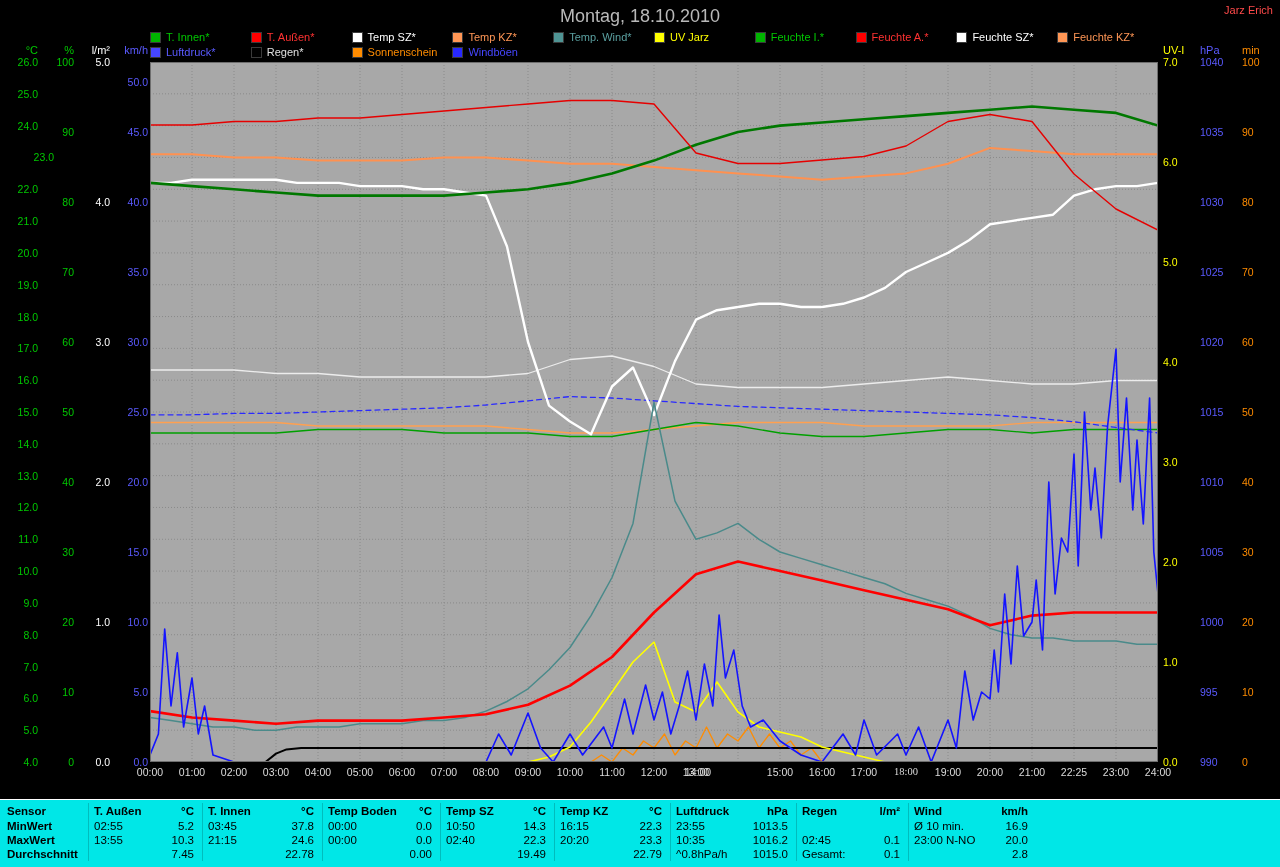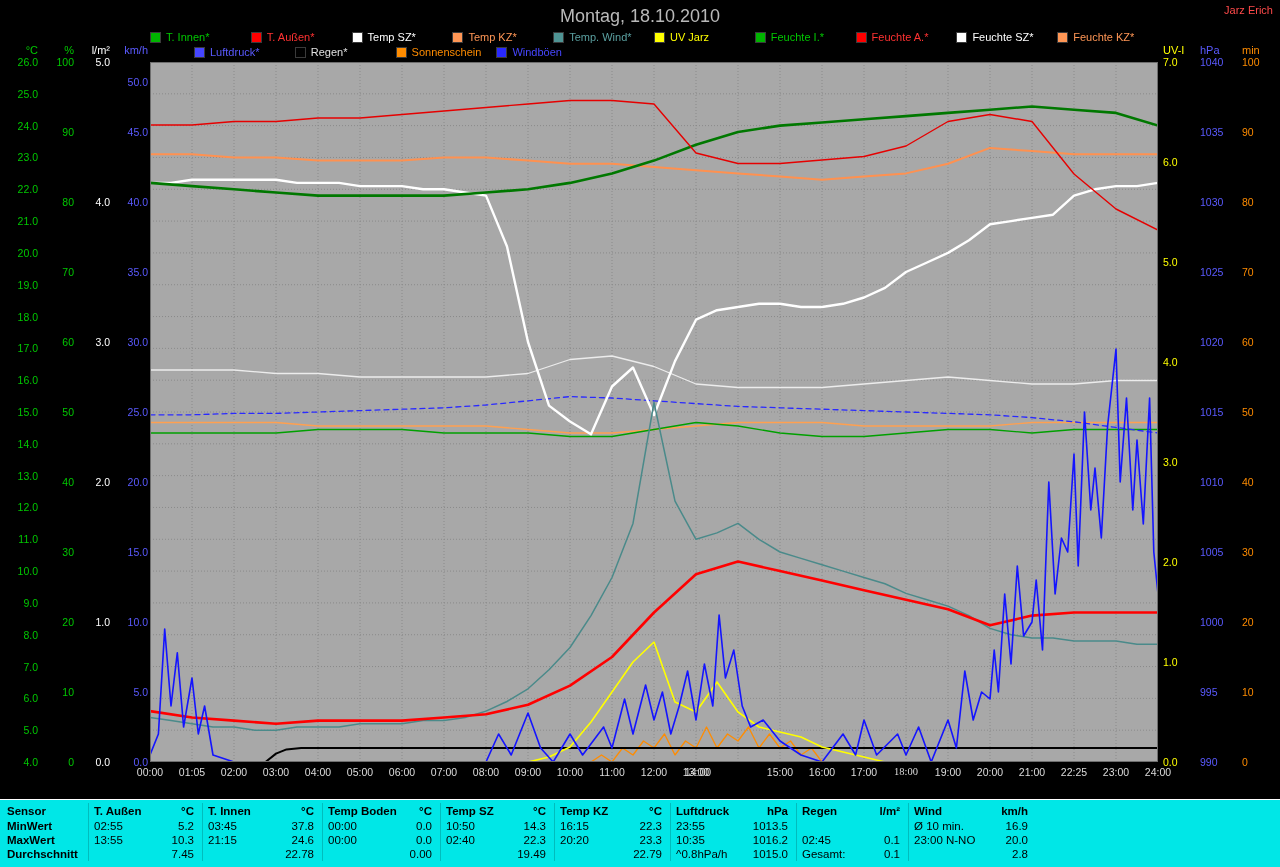--- a/index.html
+++ b/index.html
@@ -3,21 +3,21 @@
 <meta charset="utf-8">
 <style>
   html,body{margin:0;padding:0;background:#000;}
   body{width:1280px;height:867px;position:relative;overflow:hidden;
        font-family:"Liberation Sans","DejaVu Sans",sans-serif;}
   #page-title{position:absolute;top:6px;left:0;width:100%;text-align:center;
        color:#b9b9b9;font-size:18px;}
   #owner{position:absolute;top:4px;right:7px;color:#ff4a4a;font-size:11px;}
   .legend-row{position:absolute;left:150px;display:flex;}
   #legend-row-1{top:31px;}
-  #legend-row-2{top:46px;margin-left:44px;}
+  #legend-row-2{top:46px;}
   .legend-item{width:100.8px;display:flex;align-items:center;font-size:11px;line-height:13px;}
   .legend-marker{width:9px;height:9px;margin-right:5px;flex:none;border:1px solid #3a3a3a;}
   .axis-unit{position:absolute;top:44px;font-size:11px;height:13px;line-height:13px;}
   .tick{position:absolute;font-size:10.5px;height:12px;line-height:12px;white-space:nowrap;}
   .xlab{position:absolute;top:766px;width:44px;text-align:center;color:#dcdcdc;font-size:10.5px;}
   #plot{position:absolute;left:150px;top:62px;width:1008px;height:700px;}
   #stats{position:absolute;left:0;top:799px;width:1280px;height:68px;background:#00e7e7;
          color:#000;border-top:1px solid #fff;padding-top:3px;box-sizing:border-box;}
   .trow{display:grid;grid-template-columns:88px 114px 120px 118px 114px 116px 126px 112px 128px 1fr;
         height:14px;line-height:14px;font-size:11.5px;}
@@ -93,21 +93,21 @@
       <div class="legend-marker" style="background: rgb(40, 40, 255);"></div>
       <div style="color: rgb(70, 70, 255);">Windböen</div>
     </div>
   </div>
 
 <div id="axis-area">
     <div class="axis-unit" style="left: 0px; width: 38px; text-align: right; padding-right: 2px; padding-left: 0px; color: rgb(0, 200, 0);">°C</div>
     <div class="tick" style="left: 0px; width: 38px; top: 56px; text-align: right; padding-right: 2px; padding-left: 0px; color: rgb(0, 200, 0);">26.0</div>
     <div class="tick" style="left: 0px; width: 38px; top: 87.8182px; text-align: right; padding-right: 2px; padding-left: 0px; color: rgb(0, 200, 0);">25.0</div>
     <div class="tick" style="left: 0px; width: 38px; top: 119.636px; text-align: right; padding-right: 2px; padding-left: 0px; color: rgb(0, 200, 0);">24.0</div>
-    <div class="tick" style="left: 0px; width: 38px; top: 151.455px; text-align: right; padding-right: 2px; padding-left: 0px; color: rgb(0, 200, 0);">23.0</div>
+    <div class="tick" style="left: 0px; width: 38px; top: 151.455px; text-align: right; padding-right: 2px; padding-left: 16px; color: rgb(0, 200, 0);">23.0</div>
     <div class="tick" style="left: 0px; width: 38px; top: 183.273px; text-align: right; padding-right: 2px; padding-left: 0px; color: rgb(0, 200, 0);">22.0</div>
     <div class="tick" style="left: 0px; width: 38px; top: 215.091px; text-align: right; padding-right: 2px; padding-left: 0px; color: rgb(0, 200, 0);">21.0</div>
     <div class="tick" style="left: 0px; width: 38px; top: 246.909px; text-align: right; padding-right: 2px; padding-left: 0px; color: rgb(0, 200, 0);">20.0</div>
     <div class="tick" style="left: 0px; width: 38px; top: 278.727px; text-align: right; padding-right: 2px; padding-left: 0px; color: rgb(0, 200, 0);">19.0</div>
     <div class="tick" style="left: 0px; width: 38px; top: 310.545px; text-align: right; padding-right: 2px; padding-left: 0px; color: rgb(0, 200, 0);">18.0</div>
     <div class="tick" style="left: 0px; width: 38px; top: 342.364px; text-align: right; padding-right: 2px; padding-left: 0px; color: rgb(0, 200, 0);">17.0</div>
     <div class="tick" style="left: 0px; width: 38px; top: 374.182px; text-align: right; padding-right: 2px; padding-left: 0px; color: rgb(0, 200, 0);">16.0</div>
     <div class="tick" style="left: 0px; width: 38px; top: 406px; text-align: right; padding-right: 2px; padding-left: 0px; color: rgb(0, 200, 0);">15.0</div>
     <div class="tick" style="left: 0px; width: 38px; top: 437.818px; text-align: right; padding-right: 2px; padding-left: 0px; color: rgb(0, 200, 0);">14.0</div>
     <div class="tick" style="left: 0px; width: 38px; top: 469.636px; text-align: right; padding-right: 2px; padding-left: 0px; color: rgb(0, 200, 0);">13.0</div>
@@ -248,21 +248,21 @@
       <path d="M115.5 700.0L126.0 691.6L136.5 687.4L151.2 686.0L1008.0 686.0" fill="none" stroke="#000000" stroke-width="2" stroke-linejoin="round" stroke-linecap="round"></path>
       <path d="M0.0 655.5L21.0 658.6L42.0 661.8L63.0 665.0L84.0 665.0L105.0 668.2L126.0 668.2L147.0 665.0L168.0 665.0L189.0 665.0L210.0 661.8L231.0 661.8L252.0 661.8L273.0 658.6L294.0 658.6L315.0 655.5L336.0 649.1L357.0 639.5L378.0 626.8L399.0 607.7L420.0 585.5L441.0 553.6L462.0 515.5L483.0 461.4L504.0 340.5L525.0 439.1L546.0 477.3L567.0 470.9L588.0 461.4L609.0 477.3L630.0 490.0L651.0 496.4L672.0 502.7L693.0 509.1L714.0 515.5L735.0 521.8L756.0 531.4L777.0 537.7L798.0 544.1L819.0 553.6L840.0 566.4L861.0 572.7L882.0 575.9L903.0 575.9L924.0 579.1L945.0 579.1L966.0 579.1L987.0 582.3L1008.0 582.3" fill="none" stroke="#4a8a8a" stroke-width="1.5" stroke-linejoin="round" stroke-linecap="round"></path>
       <path d="M0.0 700.0L21.0 700.0L42.0 700.0L63.0 700.0L84.0 700.0L105.0 700.0L126.0 700.0L147.0 700.0L168.0 700.0L189.0 700.0L210.0 700.0L231.0 700.0L252.0 700.0L273.0 700.0L294.0 700.0L315.0 700.0L336.0 700.0L357.0 700.0L378.0 700.0L399.0 695.0L420.0 685.0L441.0 660.0L462.0 630.0L483.0 600.0L504.0 580.0L525.0 640.0L546.0 650.0L567.0 620.0L588.0 650.0L609.0 665.0L630.0 670.0L651.0 675.0L672.0 685.0L693.0 690.0L714.0 695.0L735.0 700.0L756.0 700.0L777.0 700.0L798.0 700.0L819.0 700.0L840.0 700.0L861.0 700.0L882.0 700.0L903.0 700.0L924.0 700.0L945.0 700.0L966.0 700.0L987.0 700.0L1008.0 700.0" fill="none" stroke="#ffff00" stroke-width="1.6" stroke-linejoin="round" stroke-linecap="round"></path>
       <path d="M0.0 649.1L42.0 655.5L84.0 658.6L126.0 661.8L168.0 658.6L210.0 658.6L252.0 658.6L294.0 655.5L336.0 652.3L378.0 642.7L420.0 623.6L462.0 595.0L504.0 550.5L546.0 512.3L588.0 499.5L630.0 509.1L672.0 518.6L714.0 528.2L756.0 537.7L798.0 547.3L840.0 563.2L882.0 553.6L924.0 550.5L966.0 550.5L1008.0 550.5" fill="none" stroke="#ff0000" stroke-width="2.6" stroke-linejoin="round" stroke-linecap="round"></path>
       <path d="M0.0 693.0L8.4 672.0L14.7 567.0L21.0 644.0L27.3 590.8L33.6 665.0L42.0 616.0L48.3 672.0L54.6 644.0L63.0 693.0L84.0 700.0L336.0 700.0L348.6 672.0L361.2 693.0L378.0 651.0L390.6 686.0L403.2 700.0L420.0 672.0L432.6 693.0L453.6 665.0L462.0 686.0L474.6 637.0L483.0 672.0L495.6 623.0L504.0 658.0L512.4 630.0L520.8 672.0L529.2 644.0L537.6 609.0L546.0 658.0L554.4 602.0L562.8 644.0L569.1 553.0L575.4 616.0L583.8 588.0L592.2 644.0L600.6 665.0L613.2 658.0L630.0 679.0L651.0 693.0L672.0 700.0L693.0 672.0L705.6 693.0L714.0 658.0L726.6 693.0L747.6 672.0L756.0 693.0L768.6 665.0L781.2 700.0L798.0 658.0L806.4 686.0L814.8 609.0L823.2 658.0L831.6 630.0L840.0 637.0L844.2 588.0L848.4 630.0L854.7 532.0L861.0 602.0L867.3 504.0L873.6 574.0L882.0 560.0L886.2 518.0L892.5 588.0L898.8 420.0L905.1 532.0L911.4 476.0L917.7 490.0L924.0 392.0L928.2 504.0L934.5 350.0L940.8 448.0L945.0 406.0L951.3 476.0L957.6 364.0L966.0 287.0L970.2 420.0L976.5 336.0L982.8 448.0L987.0 378.0L993.3 462.0L999.6 336.0L1003.8 490.0L1008.0 532.0" fill="none" stroke="#1414ff" stroke-width="1.6" stroke-linejoin="round" stroke-linecap="round"></path>
       <rect x="0.5" y="0.5" width="1007" height="699" fill="none" stroke="#6e6e6e"></rect>
     </svg></div>
 
 <div id="xlabels">
     <div class="xlab" style="left: 128px;">00:00</div>
-    <div class="xlab" style="left: 170px;">01:05</div>
+    <div class="xlab" style="left: 170px;">01:00</div>
     <div class="xlab" style="left: 212px;">02:00</div>
     <div class="xlab" style="left: 254px;">03:00</div>
     <div class="xlab" style="left: 296px;">04:00</div>
     <div class="xlab" style="left: 338px;">05:00</div>
     <div class="xlab" style="left: 380px;">06:00</div>
     <div class="xlab" style="left: 422px;">07:00</div>
     <div class="xlab" style="left: 464px;">08:00</div>
     <div class="xlab" style="left: 506px;">09:00</div>
     <div class="xlab" style="left: 548px;">10:00</div>
     <div class="xlab" style="left: 590px;">11:00</div>

